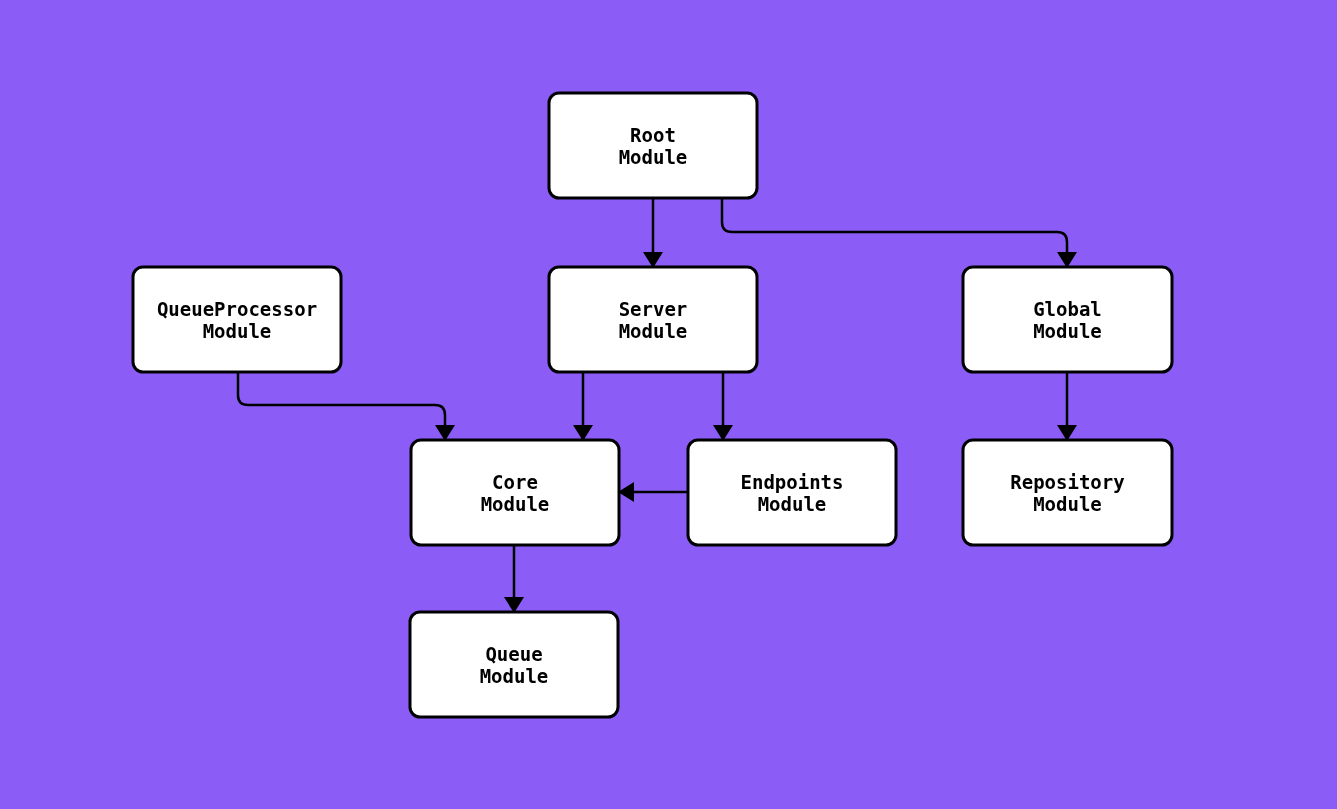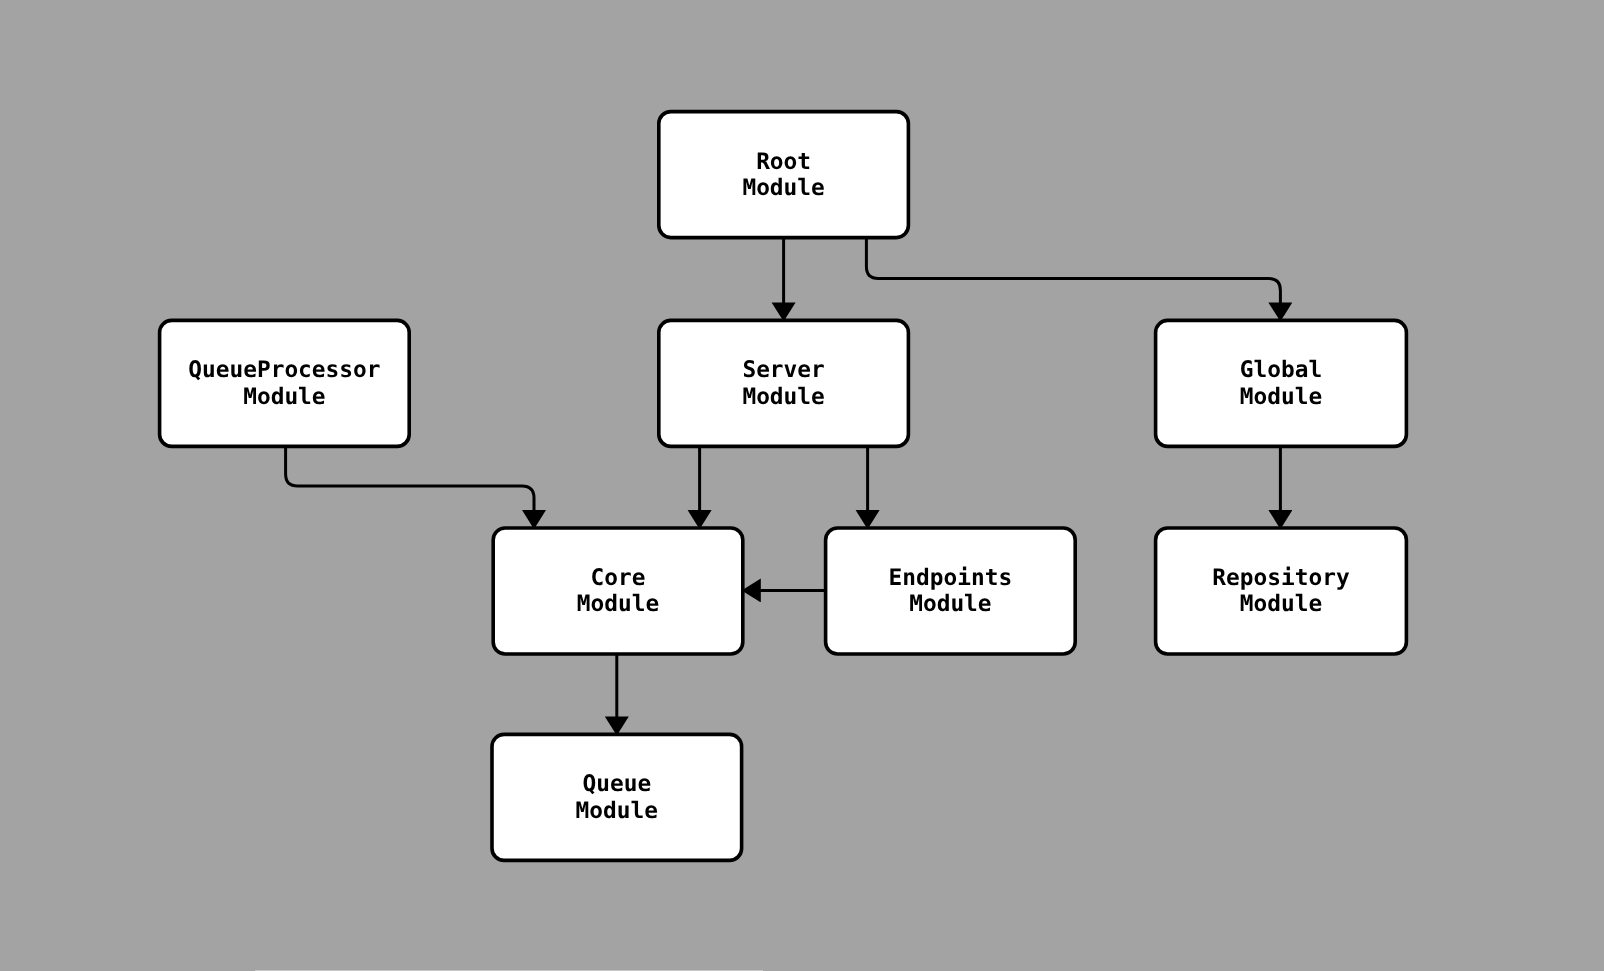--- a/index.html
+++ b/index.html
@@ -5,21 +5,21 @@
   html, body {
     margin: 0;
     padding: 0;
     background: #ffffff;
     font-family: "DejaVu Sans Mono", monospace;
   }
   .canvas {
     position: relative;
     width: 1337px;
     height: 809px;
-    background: #a3a3a3;
+    background: #8b5cf6;
     overflow: hidden;
   }
   svg { display: block; }
   .edge-path {
     fill: none;
     stroke-linecap: butt;
     stroke-linejoin: miter;
   }
   .node-box {
     stroke-linejoin: round;

